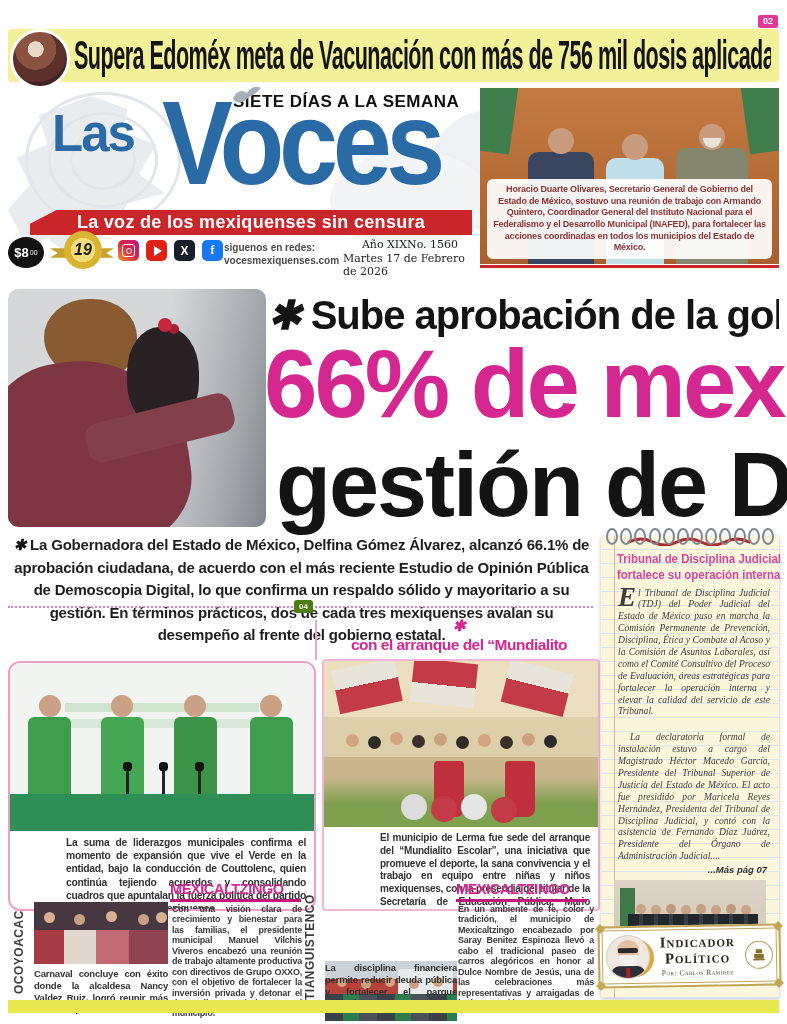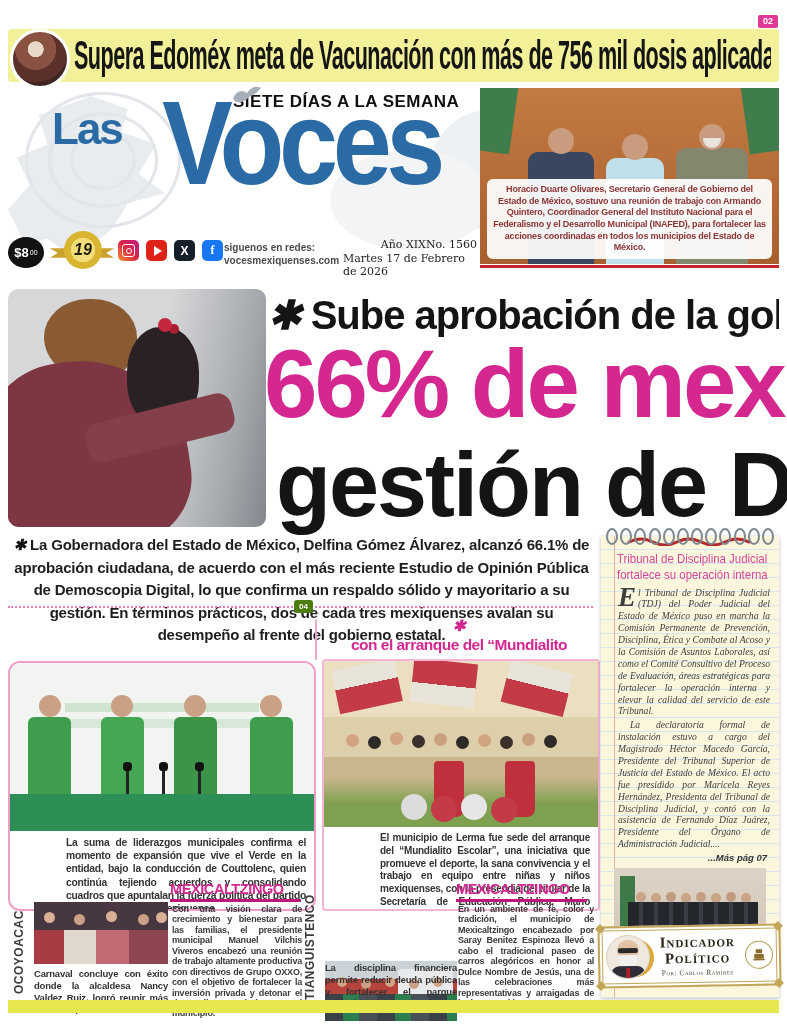--- a/index.html
+++ b/index.html
@@ -20,21 +20,21 @@
   
   .map-blob{left:8px;top:96px;width:218px;height:162px;background:#e9ecef;
     clip-path:polygon(38% 0,55% 8%,52% 22%,68% 30%,60% 48%,72% 60%,55% 66%,48% 82%,30% 100%,18% 88%,8% 92%,0 70%,10% 55%,4% 38%,18% 30%,14% 12%);}
   .wave{position:absolute;border:3px solid #e2e6ea;border-radius:50%;}
   .w1{left:25px;top:92px;width:150px;height:130px;}
   .w2{left:48px;top:112px;width:104px;height:90px;}
   .w3{left:70px;top:130px;width:60px;height:54px;}
   .crowd1{left:430px;top:110px;width:120px;height:120px;background:#eef1f4;border-radius:50%;}
   .crowd2{left:330px;top:150px;width:160px;height:100px;background:#f2f4f6;border-radius:50%;}
   .tagline-top{left:233px;top:92px;font-size:17px;font-weight:700;letter-spacing:.5px;color:#101010;}
-  .logo-las{left:52px;top:104px;font-size:44px;font-weight:700;color:#2a6ba6;letter-spacing:-2px;z-index:3;}
+  .logo-las{left:52px;top:104px;font-size:51px;font-weight:700;color:#2a6ba6;letter-spacing:-2px;z-index:3;}
   .logo-voces{left:162px;top:84px;font-size:118px;font-weight:700;color:#2a6ba6;letter-spacing:-6px;
     transform:scaleX(.9);transform-origin:left top;z-index:2;line-height:1;}
   .dove{left:230px;top:84px;z-index:4;}
   .red-strip{left:30px;top:210px;width:442px;height:25px;background:#c9252b;z-index:4;
     clip-path:polygon(0 55%,6% 0,100% 0,100% 100%,0 100%);display:flex;align-items:center;justify-content:center;}
   .red-strip span{color:#fff;font-weight:700;font-size:18px;letter-spacing:.3px;white-space:nowrap;}
   .price-badge{left:8px;top:237px;width:36px;height:31px;background:#121212;border-radius:50%;
     color:#fff;display:flex;align-items:center;justify-content:center;z-index:5;}
   .price-badge b{font-size:13px;} .price-badge sup{font-size:7px;margin-left:1px;}
   .anniv-wrap{left:56px;top:231px;width:52px;height:42px;z-index:5;}
@@ -47,21 +47,21 @@
   .sic{width:21px;height:21px;border-radius:5px;display:flex;align-items:center;justify-content:center;color:#fff;font-weight:800;font-size:12px;}
   .ic-ig{background:linear-gradient(45deg,#f09433,#dc2743 50%,#bc1888);}
   .ic-ig i{display:block;width:11px;height:11px;border:1.5px solid #fff;border-radius:3px;position:relative;}
   .ic-ig i::after{content:"";position:absolute;left:2.5px;top:2.5px;width:4px;height:4px;border:1.5px solid #fff;border-radius:50%;}
   .ic-yt{background:#df2218;}
   .ic-yt i{display:block;width:0;height:0;border-left:8px solid #fff;border-top:5px solid transparent;border-bottom:5px solid transparent;margin-left:2px;}
   .ic-x{background:#17202a;} .ic-x::after{content:"X";}
   .ic-fb{background:#1877f2;font-family:"Liberation Serif",serif;} .ic-fb::after{content:"f";}
   .social-caption{left:224px;top:241px;font-size:10px;font-weight:700;color:#4a4a4a;line-height:1.3;z-index:5;}
   .issue-info{left:343px;top:238px;width:134px;font-family:"DejaVu Serif",serif;font-size:11px;color:#232323;z-index:5;}
-  .issue-row{display:flex;justify-content:flex-end;}
+  .issue-row{display:flex;justify-content:center;}
   .issue-date{margin-top:1px;}
 
   
   .photo-top{left:480px;top:88px;width:299px;height:176px;background:
     linear-gradient(180deg,#c27a42 0,#b56a35 60%,#a85f2f 100%);overflow:hidden;}
   .flagL{position:absolute;left:-6px;top:-6px;width:40px;height:70px;background:#3f7d4c;transform:rotate(8deg);}
   .flagR{position:absolute;right:-6px;top:-6px;width:40px;height:70px;background:#3f7d4c;transform:rotate(-8deg);}
   .tp{position:absolute;border-radius:10px 10px 0 0;}
   .tp::before{content:"";position:absolute;left:50%;top:-24px;transform:translateX(-50%);width:26px;height:26px;border-radius:50%;background:#c99c80;}
   .tp1{left:48px;top:64px;width:66px;height:120px;background:#3a4660;}
@@ -148,26 +148,26 @@
   
   .notepad{left:601px;top:536px;width:178px;height:462px;background:
     linear-gradient(90deg,transparent 0 13px,rgba(220,120,120,.55) 13px 14px,transparent 14px),
     repeating-linear-gradient(#fcf6dc 0 13px,rgba(140,180,205,.35) 13px 14px);
     box-shadow:0 1px 4px rgba(0,0,0,.25);}
   .spiral{position:absolute;top:-8px;left:5px;right:5px;display:flex;justify-content:space-between;}
   .spiral i{width:8px;height:13px;border:2.5px solid #7e8890;border-radius:50%;background:transparent;}
   .lanota-title{margin-top:13px;text-align:center;font-family:"DejaVu Serif",serif;font-style:italic;
     font-weight:800;font-size:25px;color:#b3282d;letter-spacing:2px;}
   .scribble{display:block;margin:0 auto;}
-  .nota-headline{margin:5px 6px 3px;text-align:center;color:#d8479a;font-weight:400;font-size:13px;line-height:1.25;}
+  .nota-headline{margin:5px 6px 3px;text-align:center;color:#d8479a;font-weight:700;font-size:13px;line-height:1.25;}
   .nota-headline span{display:block;transform:scaleX(.88);transform-origin:center;white-space:nowrap;}
   .nota-body{margin:2px 9px 0 17px;font-family:"Liberation Serif",serif;font-style:italic;
     font-size:9.6px;color:#3d3d3d;text-align:justify;line-height:1.24;}
   .dropcap{float:left;font-size:27px;line-height:.8;padding-right:2px;font-weight:700;}
-  .nota-p2{text-indent:12px;margin-top:2px;}
+  .nota-p2{text-indent:12px;margin-top:14px;}
   .nota-more{text-align:right;margin:2px 12px 0 0;font-size:9.5px;font-weight:700;font-style:italic;color:#333;}
   .ph-judges{position:relative;overflow:hidden;margin:5px auto 0;width:152px;height:100px;background:linear-gradient(#ddd3c6,#cfc4b4);}
   .jflag{position:absolute;left:6px;top:8px;width:15px;height:58px;background:#3e7a47;}
   .jheads{position:absolute;top:24px;left:22px;width:10px;height:10px;border-radius:50%;background:#c9a486;
     box-shadow:15px 1px #c9a486,30px 0 #bf9a7c,45px 1px #c9a486,60px 0 #c49e80,75px 1px #c9a486,90px 0 #bf9a7c,105px 1px #c9a486;}
   .jbodies{position:absolute;top:34px;left:14px;right:8px;bottom:13px;background:repeating-linear-gradient(90deg,#23262b 0 11px,#383d45 11px 15px);}
   .jtable{position:absolute;bottom:0;left:0;width:100%;height:13px;background:#e7e2d8;}
 
   
   .indicador{left:598px;top:925px;width:183px;height:62px;background:#fff;border:2px solid #c2a557;
@@ -209,20 +209,23 @@
   <div class="abs crowd1"></div>
   <div class="abs crowd2"></div>
   <div class="abs tagline-top">SIETE DÍAS A LA SEMANA</div>
   <div class="abs logo-las">Las</div>
   <div class="abs logo-voces">Voces</div>
   <div class="abs dove">
     <svg width="34" height="22" viewBox="0 0 34 22">
         <path d="M3 14 Q9 3 17 9 Q23 0 31 4 Q25 11 19 13 Q13 20 6 18 Z" fill="#a7b0b8"></path>
       </svg>
   </div>
+  <div class="abs red-strip">
+    <span>La voz de los mexiquenses sin censura</span>
+  </div>
   <div class="abs price-badge">
     <b>$8</b>
       <sup>00</sup>
   </div>
   <div class="abs anniv-wrap">
     <div class="anniv-ribbon"></div>
     <div class="anniv">19</div>
   </div>
   <div class="abs social">
     <div class="sic ic-ig">

